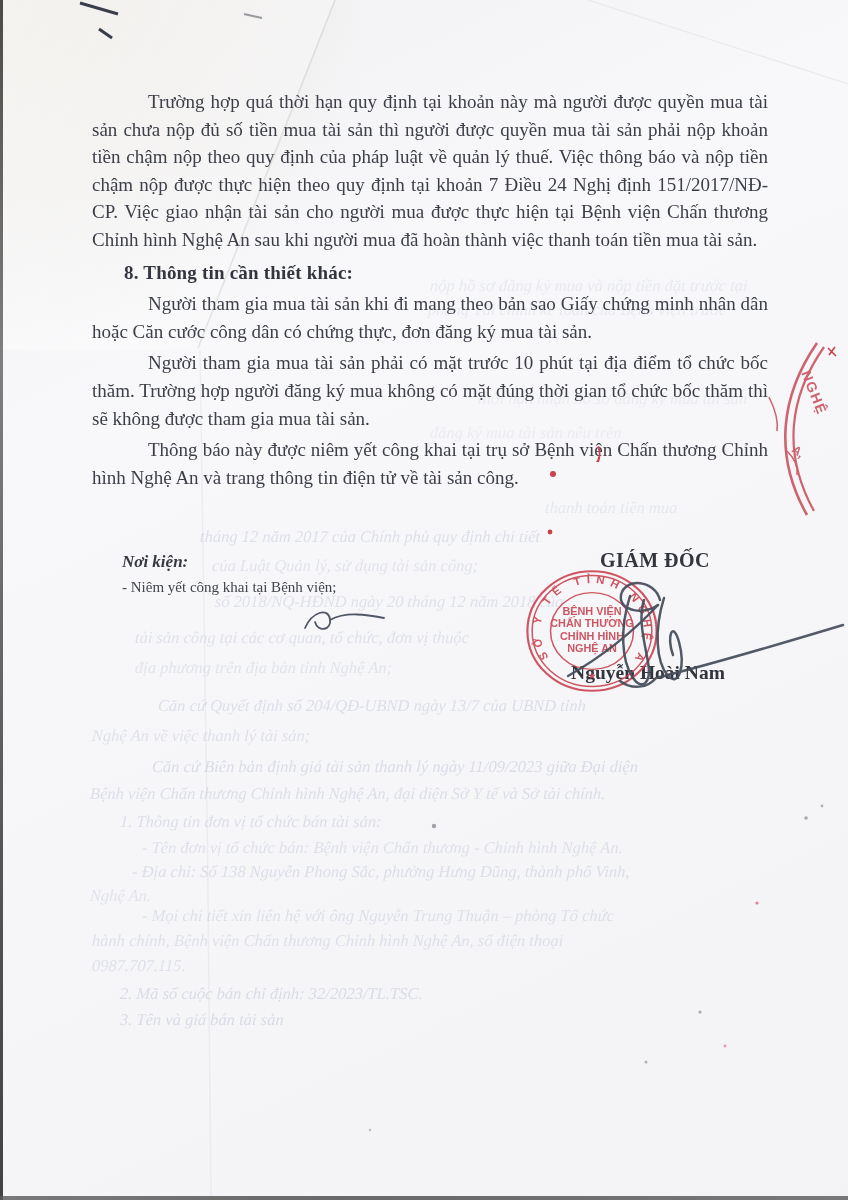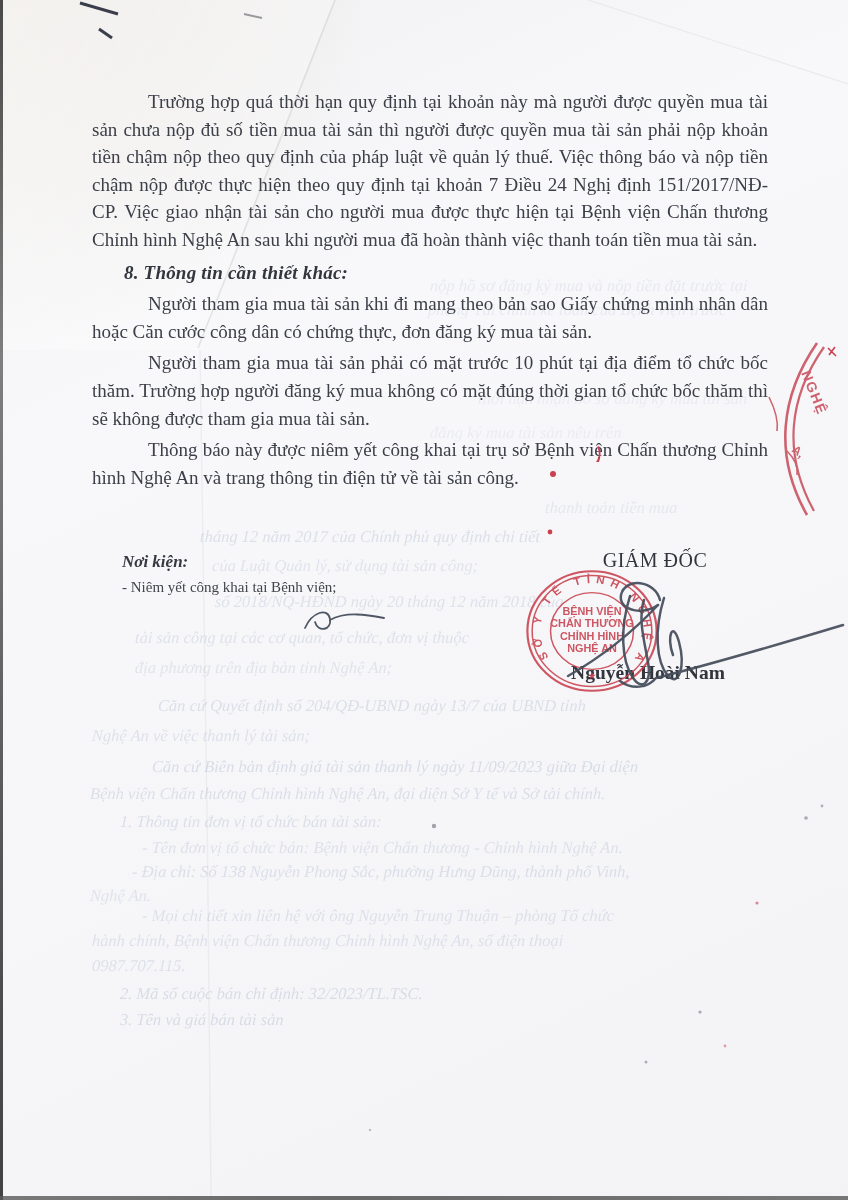--- a/index.html
+++ b/index.html
@@ -13,27 +13,27 @@
   .edge-left{position:absolute;left:0;top:0;width:3px;height:1200px;background:linear-gradient(#2c2c2c,#6a6a6a 30%,#3a3a3a 70%,#222);opacity:.85;}
   .edge-bottom{position:absolute;left:0;top:1196px;width:848px;height:4px;background:linear-gradient(90deg,#5a5a5a,#454545 40%,#585858);opacity:.8;}
   .corner-shade{position:absolute;left:0;top:0;width:360px;height:380px;
     background:radial-gradient(circle at -40px -60px, rgba(226,219,206,.75) 0%, rgba(230,226,218,.4) 45%, rgba(240,240,242,0) 72%);}
   .corner-bright{position:absolute;left:0;top:0;width:340px;height:360px;
     clip-path:polygon(0 0,335px 0,198px 350px,0 350px);
     background:linear-gradient(115deg,rgba(255,255,255,.55),rgba(250,250,252,.15));}
   
   .doc{position:absolute;left:88px;top:84px;width:684px;font-size:19px;line-height:27.6px;text-align:justify;}
   .doc p{margin:4px;text-indent:56px;}
-  .doc .heading{font-weight:bold;text-indent:32px;margin-top:5px;letter-spacing:.2px;color:#33363e;font-style:italic;}
+  .doc .heading{font-weight:bold;text-indent:32px;margin-top:5px;letter-spacing:.2px;color:#33363e;}
   
   .recipients{position:absolute;left:122px;top:552px;width:330px;}
   .recipients .label{font-size:17px;font-weight:bold;font-style:italic;margin-bottom:6px;color:#363942;}
   .recipients .item{font-size:15px;line-height:19.8px;color:#41444d;}
   
-  .sig-title{position:absolute;left:560px;top:549px;width:190px;text-align:center;font-size:20px;font-weight:normal;letter-spacing:.5px;color:#32353d;}
+  .sig-title{position:absolute;left:560px;top:549px;width:190px;text-align:center;font-size:20px;font-weight:bold;letter-spacing:.5px;color:#32353d;}
   .sig-name{position:absolute;left:548px;top:662px;width:200px;text-align:center;font-size:19.5px;font-weight:bold;color:#32353d;}
   
   .ghost{position:absolute;left:0;top:0;width:848px;height:1200px;pointer-events:none;}
   .ghost-line{position:absolute;font-style:italic;font-size:16.5px;white-space:nowrap;color:#7d8cb4;transform:skewX(-2deg);}
   .ghost-line:nth-child(1){top:276px;left:430px;opacity:.13;}
   .ghost-line:nth-child(2){top:300px;left:428px;opacity:.12;}
   .ghost-line:nth-child(3){top:389px;left:478px;opacity:.10;}
   .ghost-line:nth-child(4){top:423px;left:430px;opacity:.10;}
   .ghost-line:nth-child(5){top:498px;left:545px;opacity:.14;}
   .ghost-line:nth-child(6){top:527px;left:200px;opacity:.22;}

